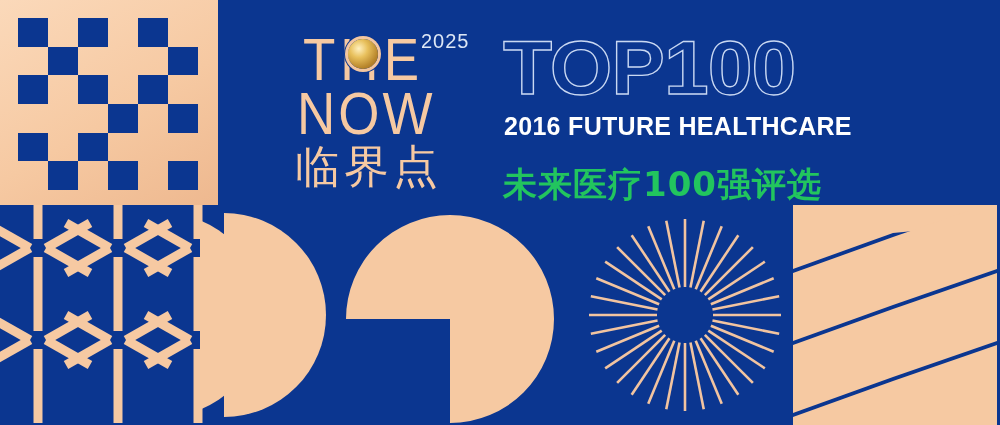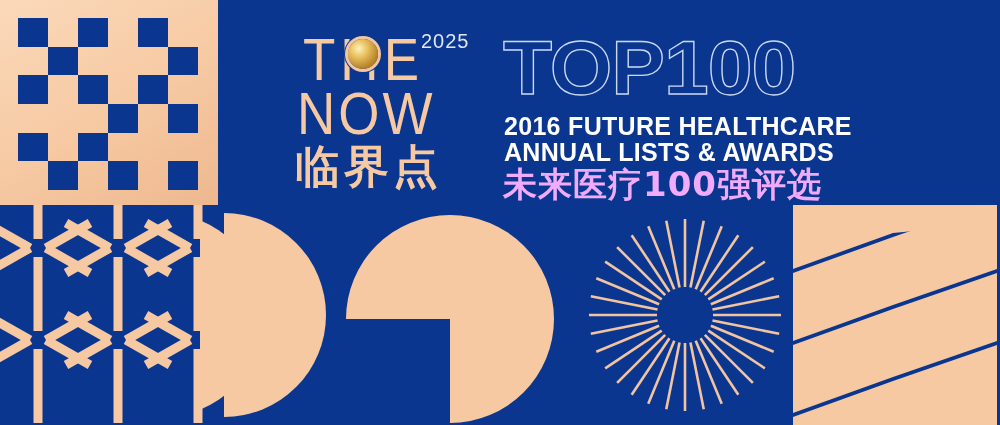--- a/index.html
+++ b/index.html
@@ -113,21 +113,21 @@
       radial-gradient(circle at 36% 32%, #fff0c0 0%, #e8c05c 32%, #b8862c 68%, #8a6020 100%);
     box-shadow:0 0 0 3px #f3c6a0, 0 0 0 4px #0b3690;
   }
   #logo-cn{
     position:absolute;
     left:10px; top:126px;
     font-size:45px;
     line-height:45px;
     letter-spacing:4px;
     color:#f6c9a2;
-    font-weight:700;
+    font-weight:400;
     font-family:"DejaVu Sans",sans-serif;
   }
 
   
   #title-block{
     position:absolute;
     left:503px; top:32px;
     width:340px; height:175px;
   }
   #top100{
@@ -154,21 +154,21 @@
     letter-spacing:0.3px;
     white-space:nowrap;
     transform:scaleX(1.0);
     transform-origin:left top;
   }
   #title-en-1{top:82px;}
   #title-en-2{top:108px;}
   #title-cn{
     position:absolute;
     left:0; top:134px;
-    color:#f0abfc;
+    color:#22c55e;
     font-weight:700;
     font-size:34px;
     line-height:36px;
     letter-spacing:1px;
     white-space:nowrap;
     font-family:"DejaVu Sans",sans-serif;
   }
 </style>
 </head>
 <body>
@@ -335,17 +335,16 @@
     <div id="logo-the">THE</div>
     <div id="logo-year">2025</div>
     <div id="logo-now">NOW</div>
     <div id="logo-orb"></div>
     <div id="logo-cn">临界点</div>
   </div>
 
   <div id="title-block">
     <div id="top100">TOP100</div>
     <div id="title-en-1" class="title-en">2016 FUTURE HEALTHCARE</div>
-    <div id="title-en-2" class="title-en">ANNUAL LISTS &amp; AWARDS</div>
     <div id="title-cn">未来医疗100强评选</div>
   </div>
 
 </div>
 
 </body></html>

